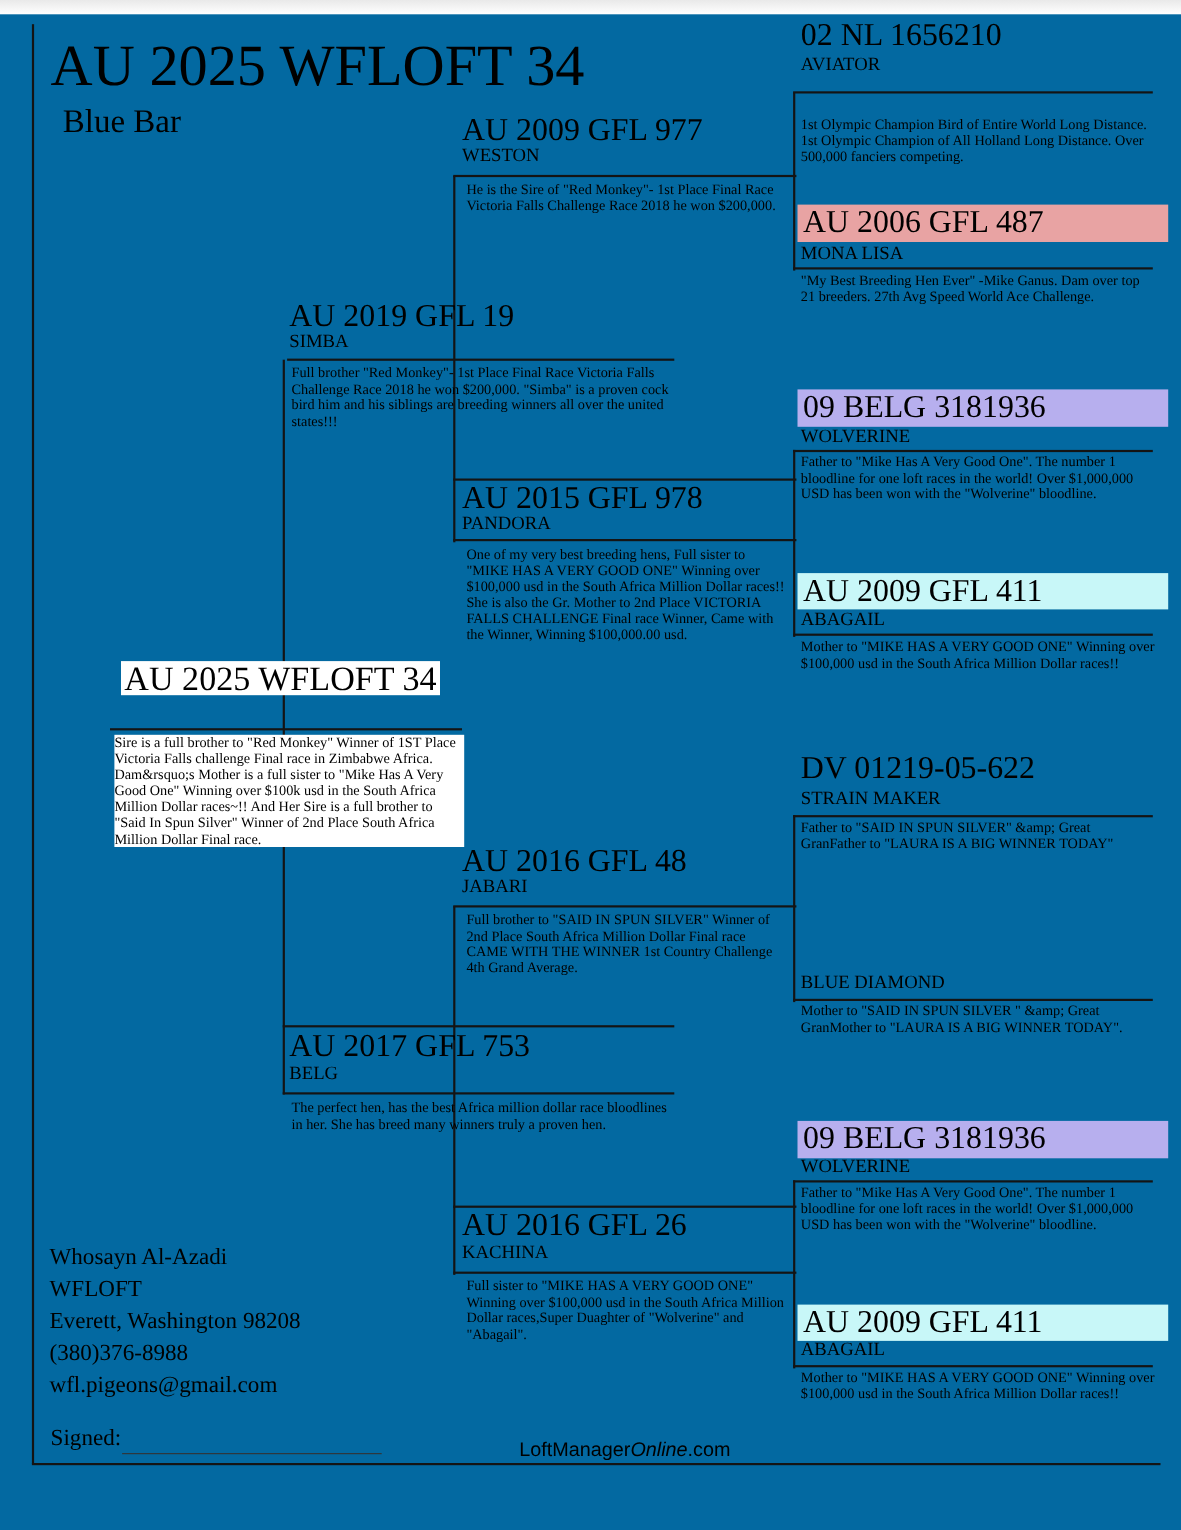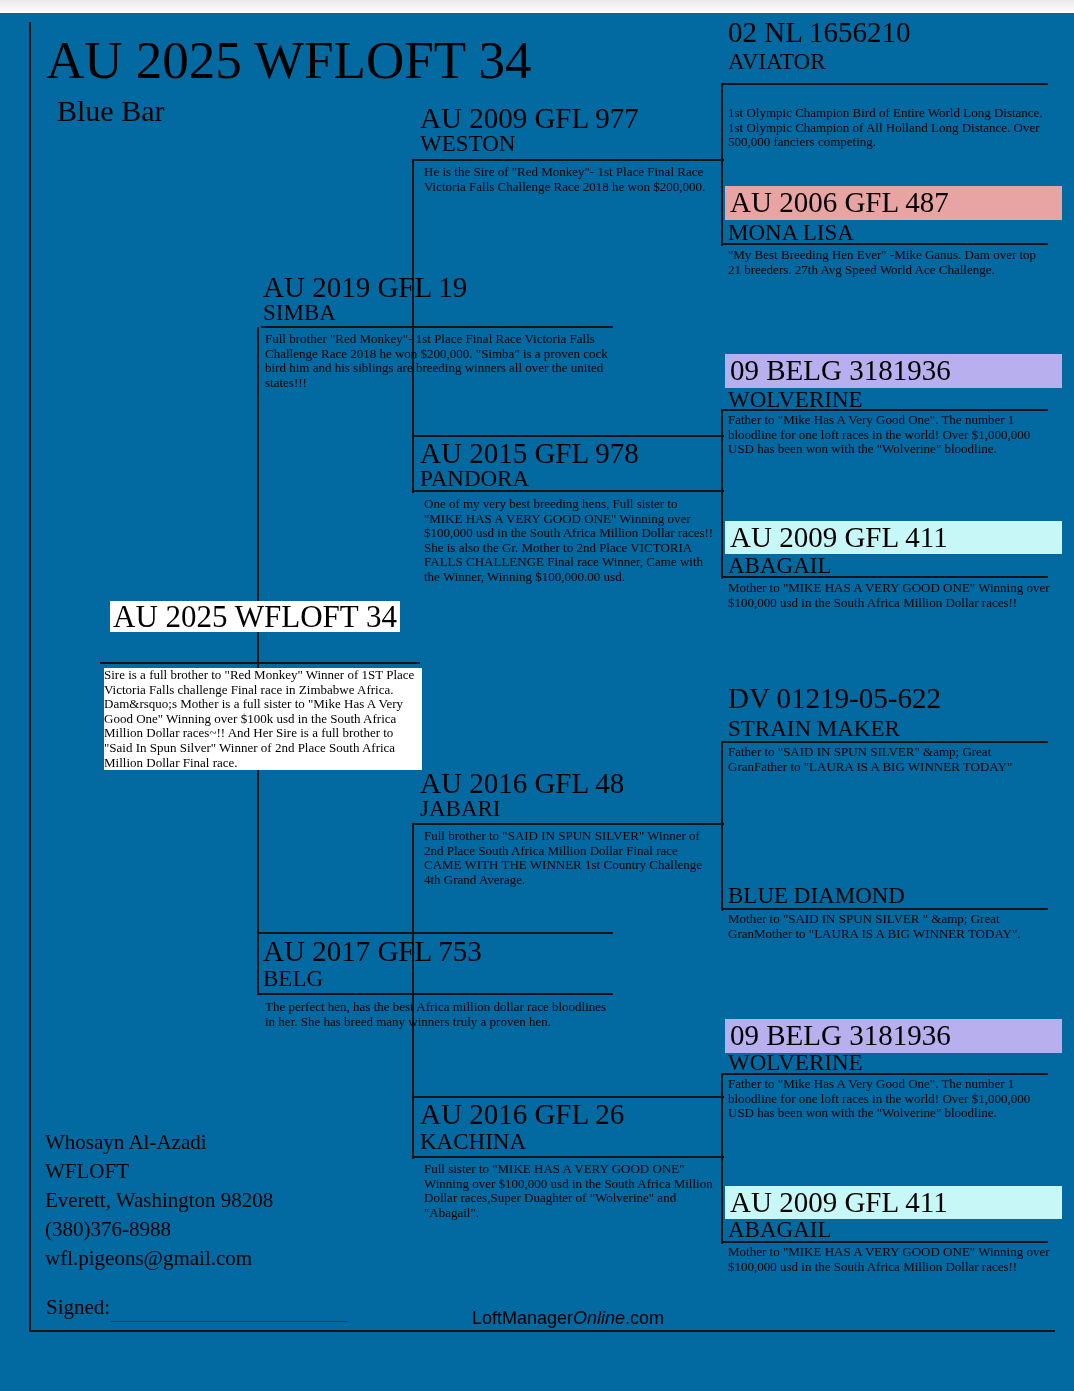--- a/index.html
+++ b/index.html
@@ -2,21 +2,21 @@
 <html><head>
 <meta charset="utf-8">
 <style>
   html,body{margin:0;padding:0;background:#fff;}
   #page{position:relative;width:1074px;height:1391px;background:#0369a1;overflow:hidden;
         font-family:"Liberation Serif",serif;color:#000;}
   .t{position:absolute;white-space:nowrap;line-height:1;z-index:2;}
   .title{font-size:53px;}
   .subtitle{font-size:30px;}
   .band{font-size:29px;}
-  .bname{font-size:23px;}
+  .bname{font-size:17px;}
   .mband{font-size:31px;background:#fff;padding:0 3px;}
   .note{position:absolute;font-size:13px;line-height:14.6px;z-index:2;
         font-family:"Liberation Serif",serif;}
   .wbg{background:#fff;}
   .line{position:absolute;background:#141414;z-index:1;}
   .hl{position:absolute;z-index:0;}
   .contact{position:absolute;font-size:21px;line-height:29px;z-index:2;}
   .signed{position:absolute;font-size:21px;z-index:2;}
   .footer{position:absolute;font-size:18px;z-index:2;
           font-family:"Liberation Sans",sans-serif;white-space:nowrap;}

